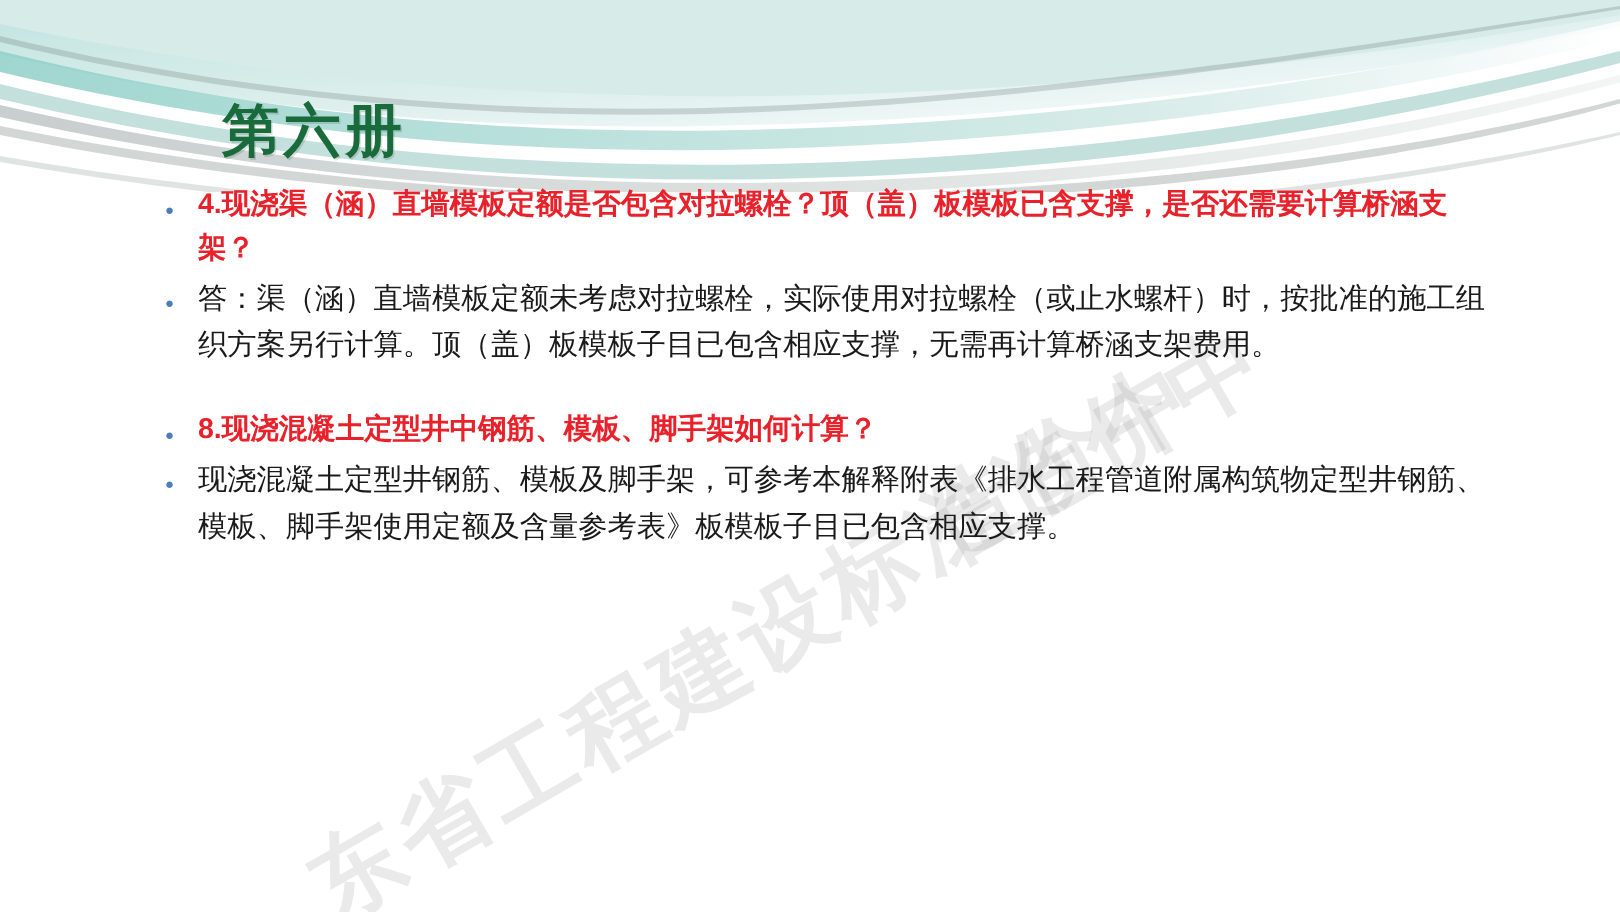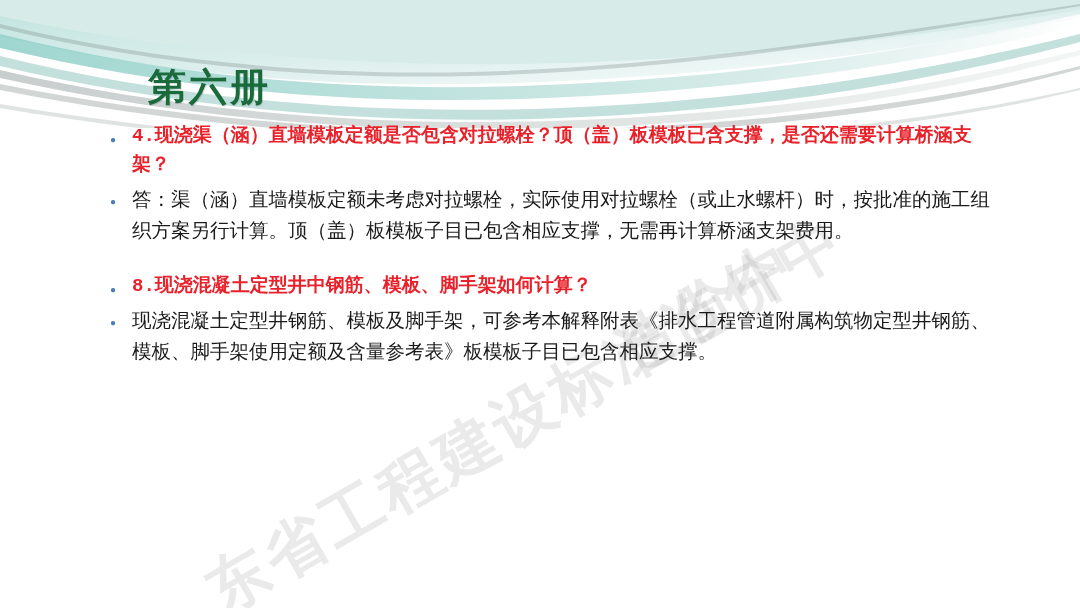--- a/index.html
+++ b/index.html
@@ -100,21 +100,21 @@
   .bullet-text {
     flex: 1 1 auto;
     font-size: 19.5px;
     line-height: 31px;
     color: #1a1a1a;
     font-family: "Liberation Serif", serif;
   }
   .q-text {
     color: #e8212a;
     font-weight: bold;
-    font-family: Liberation Mono, monospace;
+    font-family: Liberation Sans, sans-serif;
     font-size: 19px;
     line-height: 29px;
   }
   .gap-med {
     height: 22px;
   }
   .block {
     margin-bottom: 4px;
   }
 </style>

